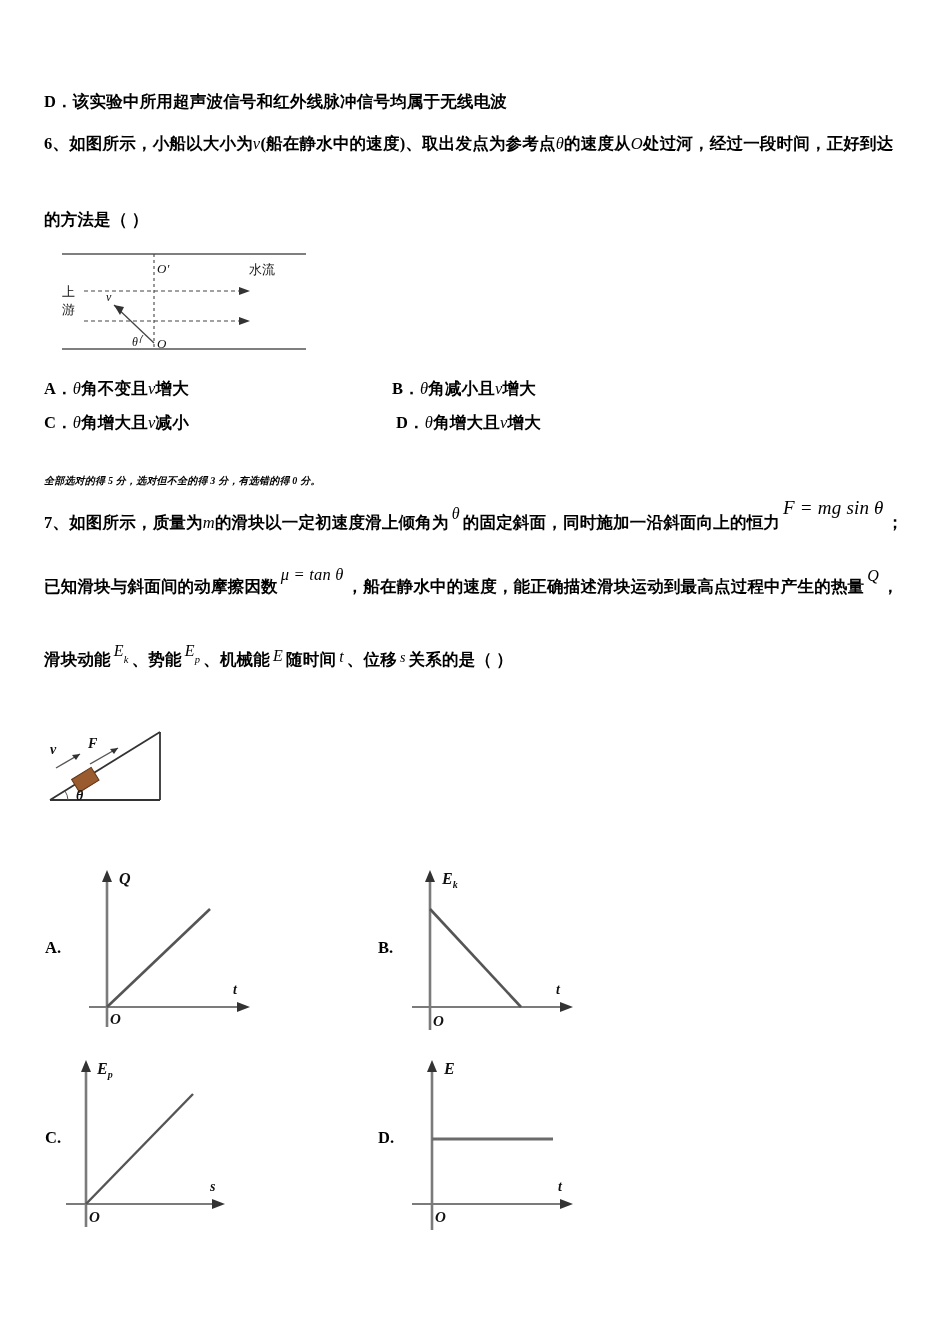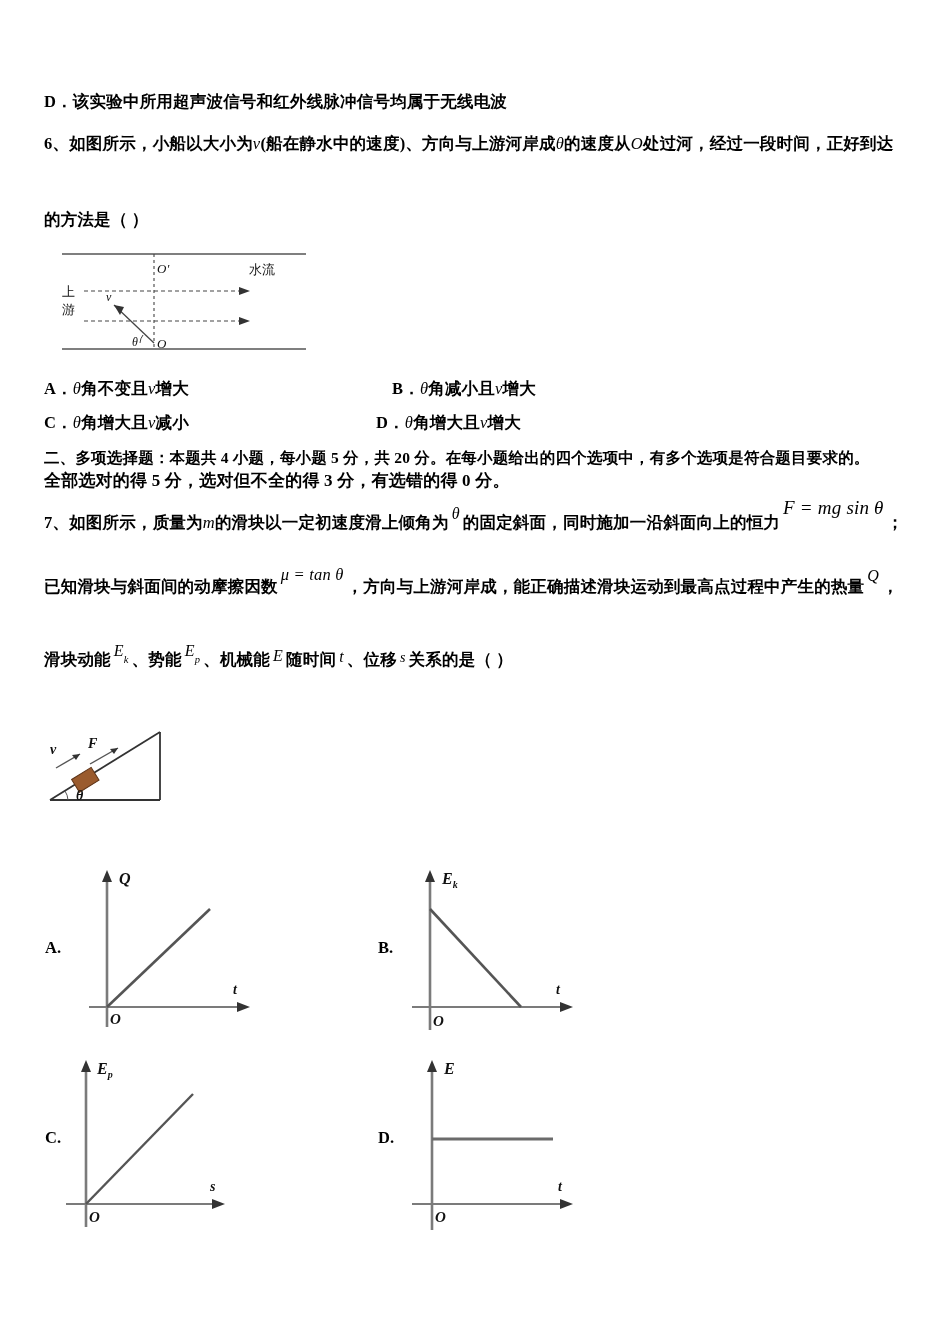--- a/index.html
+++ b/index.html
@@ -72,21 +72,21 @@
 </head>
 <body>
 
 <div class="page">
 
   <div class="ln" style="left:44px; top:92px;">
     <span>D．</span><span>该实验中所用超声波信号和红外线脉冲信号均属于无线电波</span>
   </div>
 
   <div class="ln" style="left:44px; top:134px;">
-    <span>6、</span><span>如图所示，小船以大小为</span><span class="mathit">v</span><span>(船在静水中的速度)、方向与上游河岸成</span><span class="mathit">θ</span><span>的速度从</span><span class="mathit">O</span><span>处过河，经过一段时间，正好到达</span>
+    <span>6、</span><span>如图所示，小船以大小为</span><span class="mathit">v</span><span>(船在静水中的速度)、取出发点为参考点</span><span class="mathit">θ</span><span>的速度从</span><span class="mathit">O</span><span>处过河，经过一段时间，正好到达</span>
   </div>
   <div class="ln" style="left:44px; top:210px;">的方法是（ ）</div>
 
   <div class="river-wrap" style="left:44px; top:243px;">
     <svg width="270" height="115" viewBox="0 0 270 115">
 
       <line x1="18" y1="11" x2="262" y2="11" stroke="#555" stroke-width="1.6"></line>
       <line x1="18" y1="106" x2="262" y2="106" stroke="#555" stroke-width="1.6"></line>
 
       <line x1="110" y1="11" x2="110" y2="106" stroke="#444" stroke-width="1.1" stroke-dasharray="3,3"></line>
@@ -113,33 +113,32 @@
 
   <div class="ln" style="left:44px; top:379px;">
     <span>A．</span><span class="mathit">θ</span><span>角不变且</span><span class="mathit">v</span><span>增大</span>
   </div>
   <div class="ln" style="left:392px; top:379px;">
     <span>B．</span><span class="mathit">θ</span><span>角减小且</span><span class="mathit">v</span><span>增大</span>
   </div>
   <div class="ln" style="left:44px; top:413px;">
     <span>C．</span><span class="mathit">θ</span><span>角增大且</span><span class="mathit">v</span><span>减小</span>
   </div>
-  <div class="ln" style="left:376px; top:413px;">
+  <div class="ln" style="left:396px; top:413px;">
     <span>D．</span><span class="mathit">θ</span><span>角增大且</span><span class="mathit">v</span><span>增大</span>
   </div>
 
-  <div class="ln" style="left:44px; top:448px; font-size:15.5px;">二、多项选择题：本题共 4 小题，每小题 5 分，共 20 分。在每小题给出的四个选项中，有多个选项是符合题目要求的。</div>
-  <div class="ln" style="left:44px; top:471px; font-size:17px;">全部选对的得 5 分，选对但不全的得 3 分，有选错的得 0 分。</div>
+  <div class="ln" style="left:44px; top:471px; font-size:10px;font-style:italic;">全部选对的得 5 分，选对但不全的得 3 分，有选错的得 0 分。</div>
 
   <div class="ln" style="left:44px; top:512px;">
     <span>7、</span><span>如图所示，质量为</span><span class="mathit">m</span><span>的滑块以一定初速度滑上倾角为</span><span class="sup-math">θ</span><span>的固定斜面，同时施加一沿斜面向上的恒力</span><span class="sup-math" style="top:-14px; font-size:19px;">F = mg sin θ</span><span>；</span>
   </div>
 
   <div class="ln" style="left:44px; top:577px;">
-    <span>已知滑块与斜面间的动摩擦因数</span><span class="sup-math" style="top:-12px; font-size:16.5px;">μ = tan θ</span><span>，方向与上游河岸成，能正确描述滑块运动到最高点过程中产生的热量</span><span class="sup-math" style="top:-11px;">Q</span><span>，</span>
+    <span>已知滑块与斜面间的动摩擦因数</span><span class="sup-math" style="top:-12px; font-size:16.5px;">μ = tan θ</span><span>，船在静水中的速度，能正确描述滑块运动到最高点过程中产生的热量</span><span class="sup-math" style="top:-11px;">Q</span><span>，</span>
   </div>
 
   <div class="ln" style="left:44px; top:650px;">
     <span>滑块动能</span><span class="sup-math"><span>E</span><span class="sub-i">k</span></span><span>、势能</span><span class="sup-math"><span>E</span><span class="sub-i">p</span></span><span>、机械能</span><span class="sup-math" style="top:-4px;">E</span><span>随时间</span><span class="sup-math" style="top:-3px;">t</span><span>、位移</span><span class="sup-math" style="top:-3px; font-size:14px;">s</span><span>关系的是（ ）</span>
   </div>
 
   <div class="river-wrap" style="left:38px; top:718px;">
     <svg width="180" height="100" viewBox="0 0 180 100">
 
       <line x1="12" y1="82" x2="122" y2="14" stroke="#333" stroke-width="1.8"></line>

